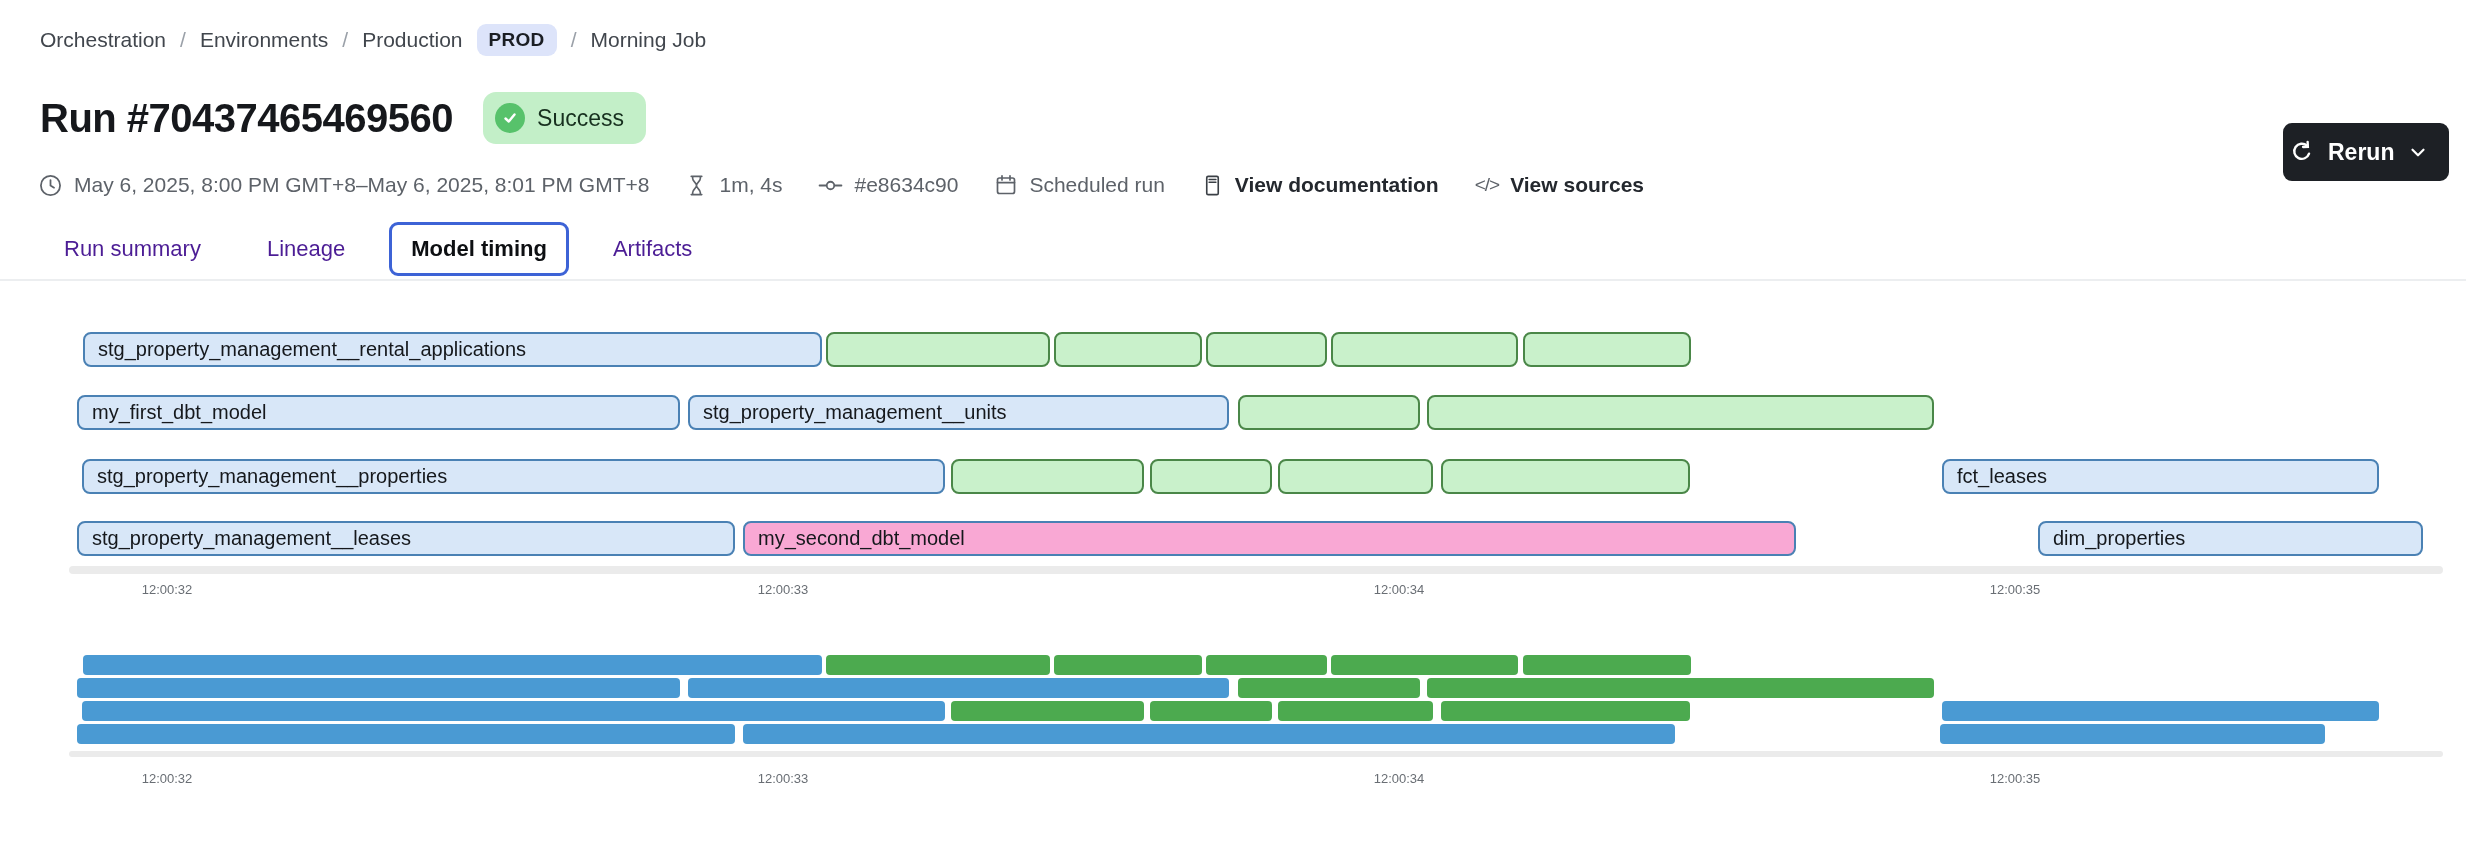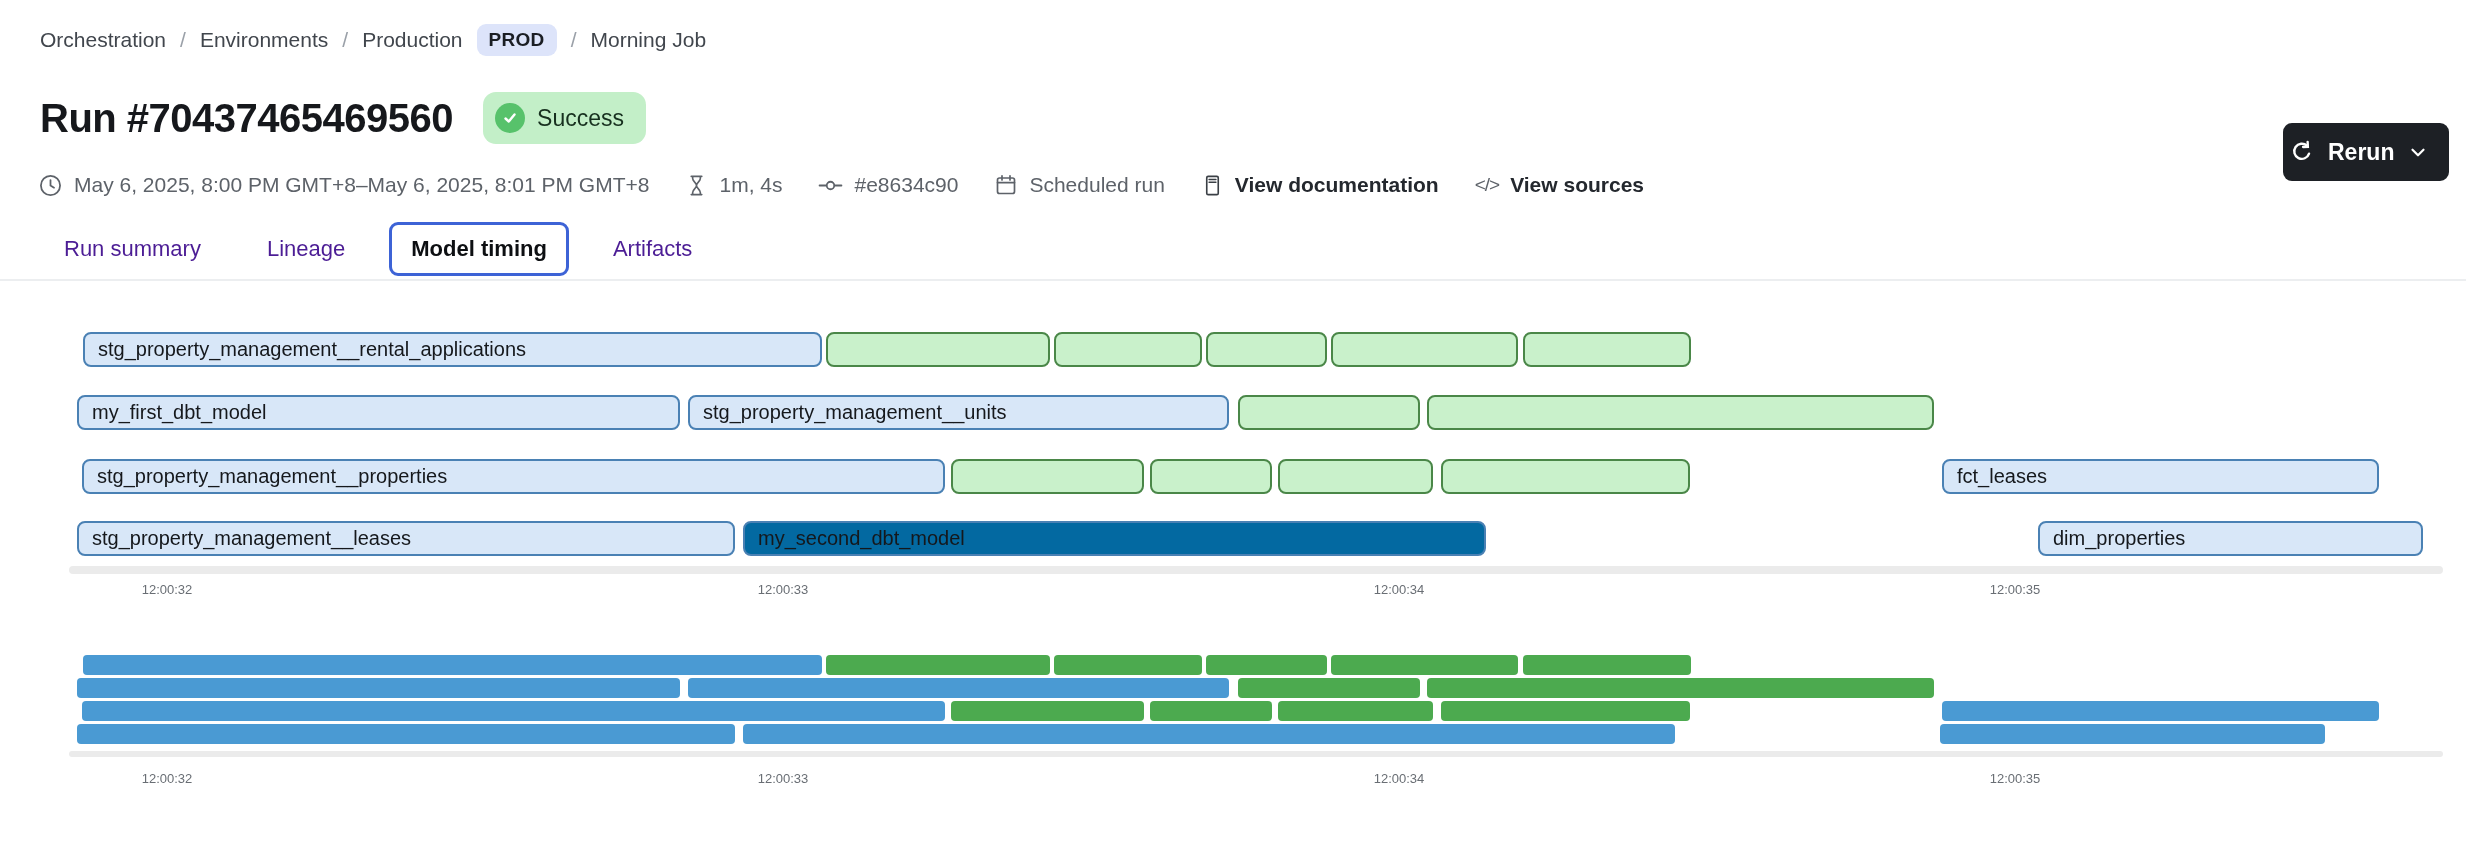--- a/index.html
+++ b/index.html
@@ -186,21 +186,21 @@
     <div class="gantt-bar" style="left: 886px; width: 193px; top: 154px; background: rgb(201, 241, 203); border-color: rgb(74, 135, 72);"></div>
     <div class="gantt-bar" style="left: 1085px; width: 122px; top: 154px; background: rgb(201, 241, 203); border-color: rgb(74, 135, 72);"></div>
     <div class="gantt-bar" style="left: 1213px; width: 155px; top: 154px; background: rgb(201, 241, 203); border-color: rgb(74, 135, 72);"></div>
     <div class="gantt-bar" style="left: 1376px; width: 249px; top: 154px; background: rgb(201, 241, 203); border-color: rgb(74, 135, 72);"></div>
     <div class="gantt-bar" style="left: 1877px; width: 437px; top: 154px; background: rgb(216, 231, 248); border-color: rgb(74, 129, 180);">
       <span>fct_leases</span>
     </div>
     <div class="gantt-bar" style="left: 12px; width: 658px; top: 216px; background: rgb(216, 231, 248); border-color: rgb(74, 129, 180);">
       <span>stg_property_management__leases</span>
     </div>
-    <div class="gantt-bar" style="left: 678px; width: 743px; top: 216px; background: #0369a1; border-color: rgb(74, 129, 180);">
+    <div class="gantt-bar" style="left: 678px; width: 1053px; top: 216px; background: #f9a8d4; border-color: rgb(74, 129, 180);">
       <span>my_second_dbt_model</span>
     </div>
     <div class="gantt-bar" style="left: 1973px; width: 385px; top: 216px; background: rgb(216, 231, 248); border-color: rgb(74, 129, 180);">
       <span>dim_properties</span>
     </div>
     <div class="scroll-track" style="left: 4px; right: 4px; top: 261px; height: 8px;"></div>
     <div class="x-label" style="left: 102px; top: 277px;">12:00:32</div>
     <div class="x-label" style="left: 718px; top: 277px;">12:00:33</div>
     <div class="x-label" style="left: 1334px; top: 277px;">12:00:34</div>
     <div class="x-label" style="left: 1950px; top: 277px;">12:00:35</div>

